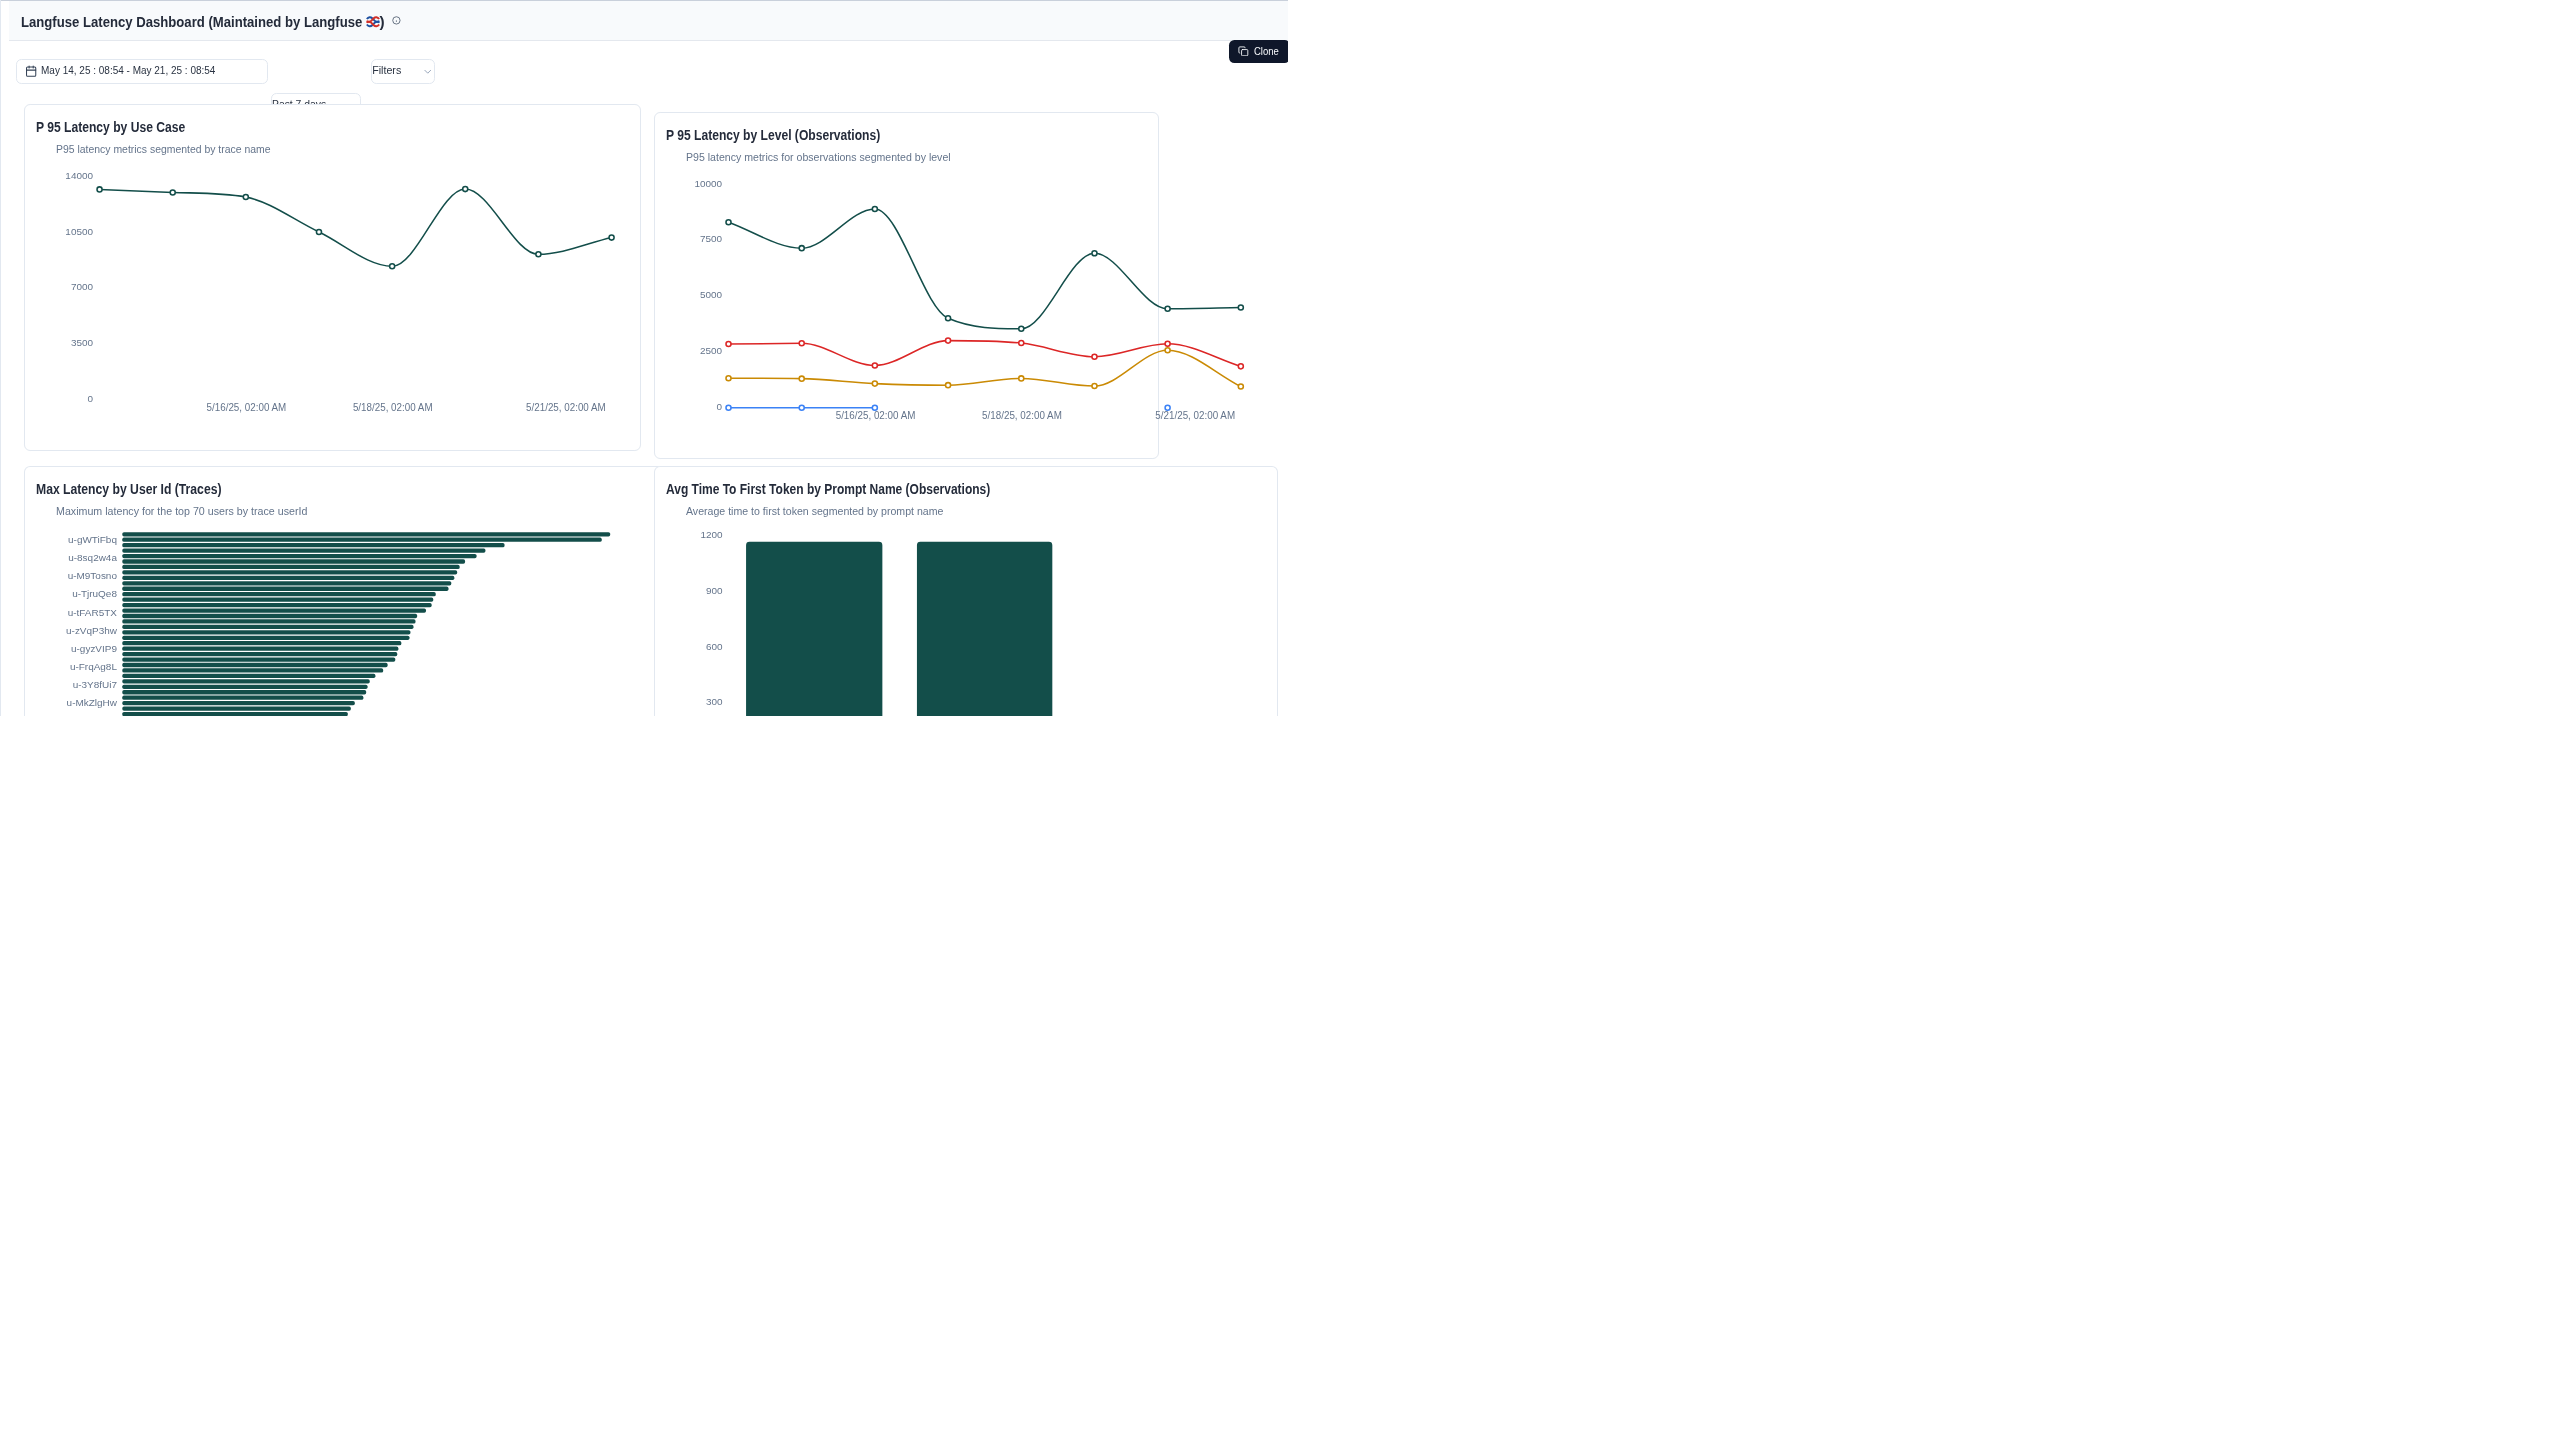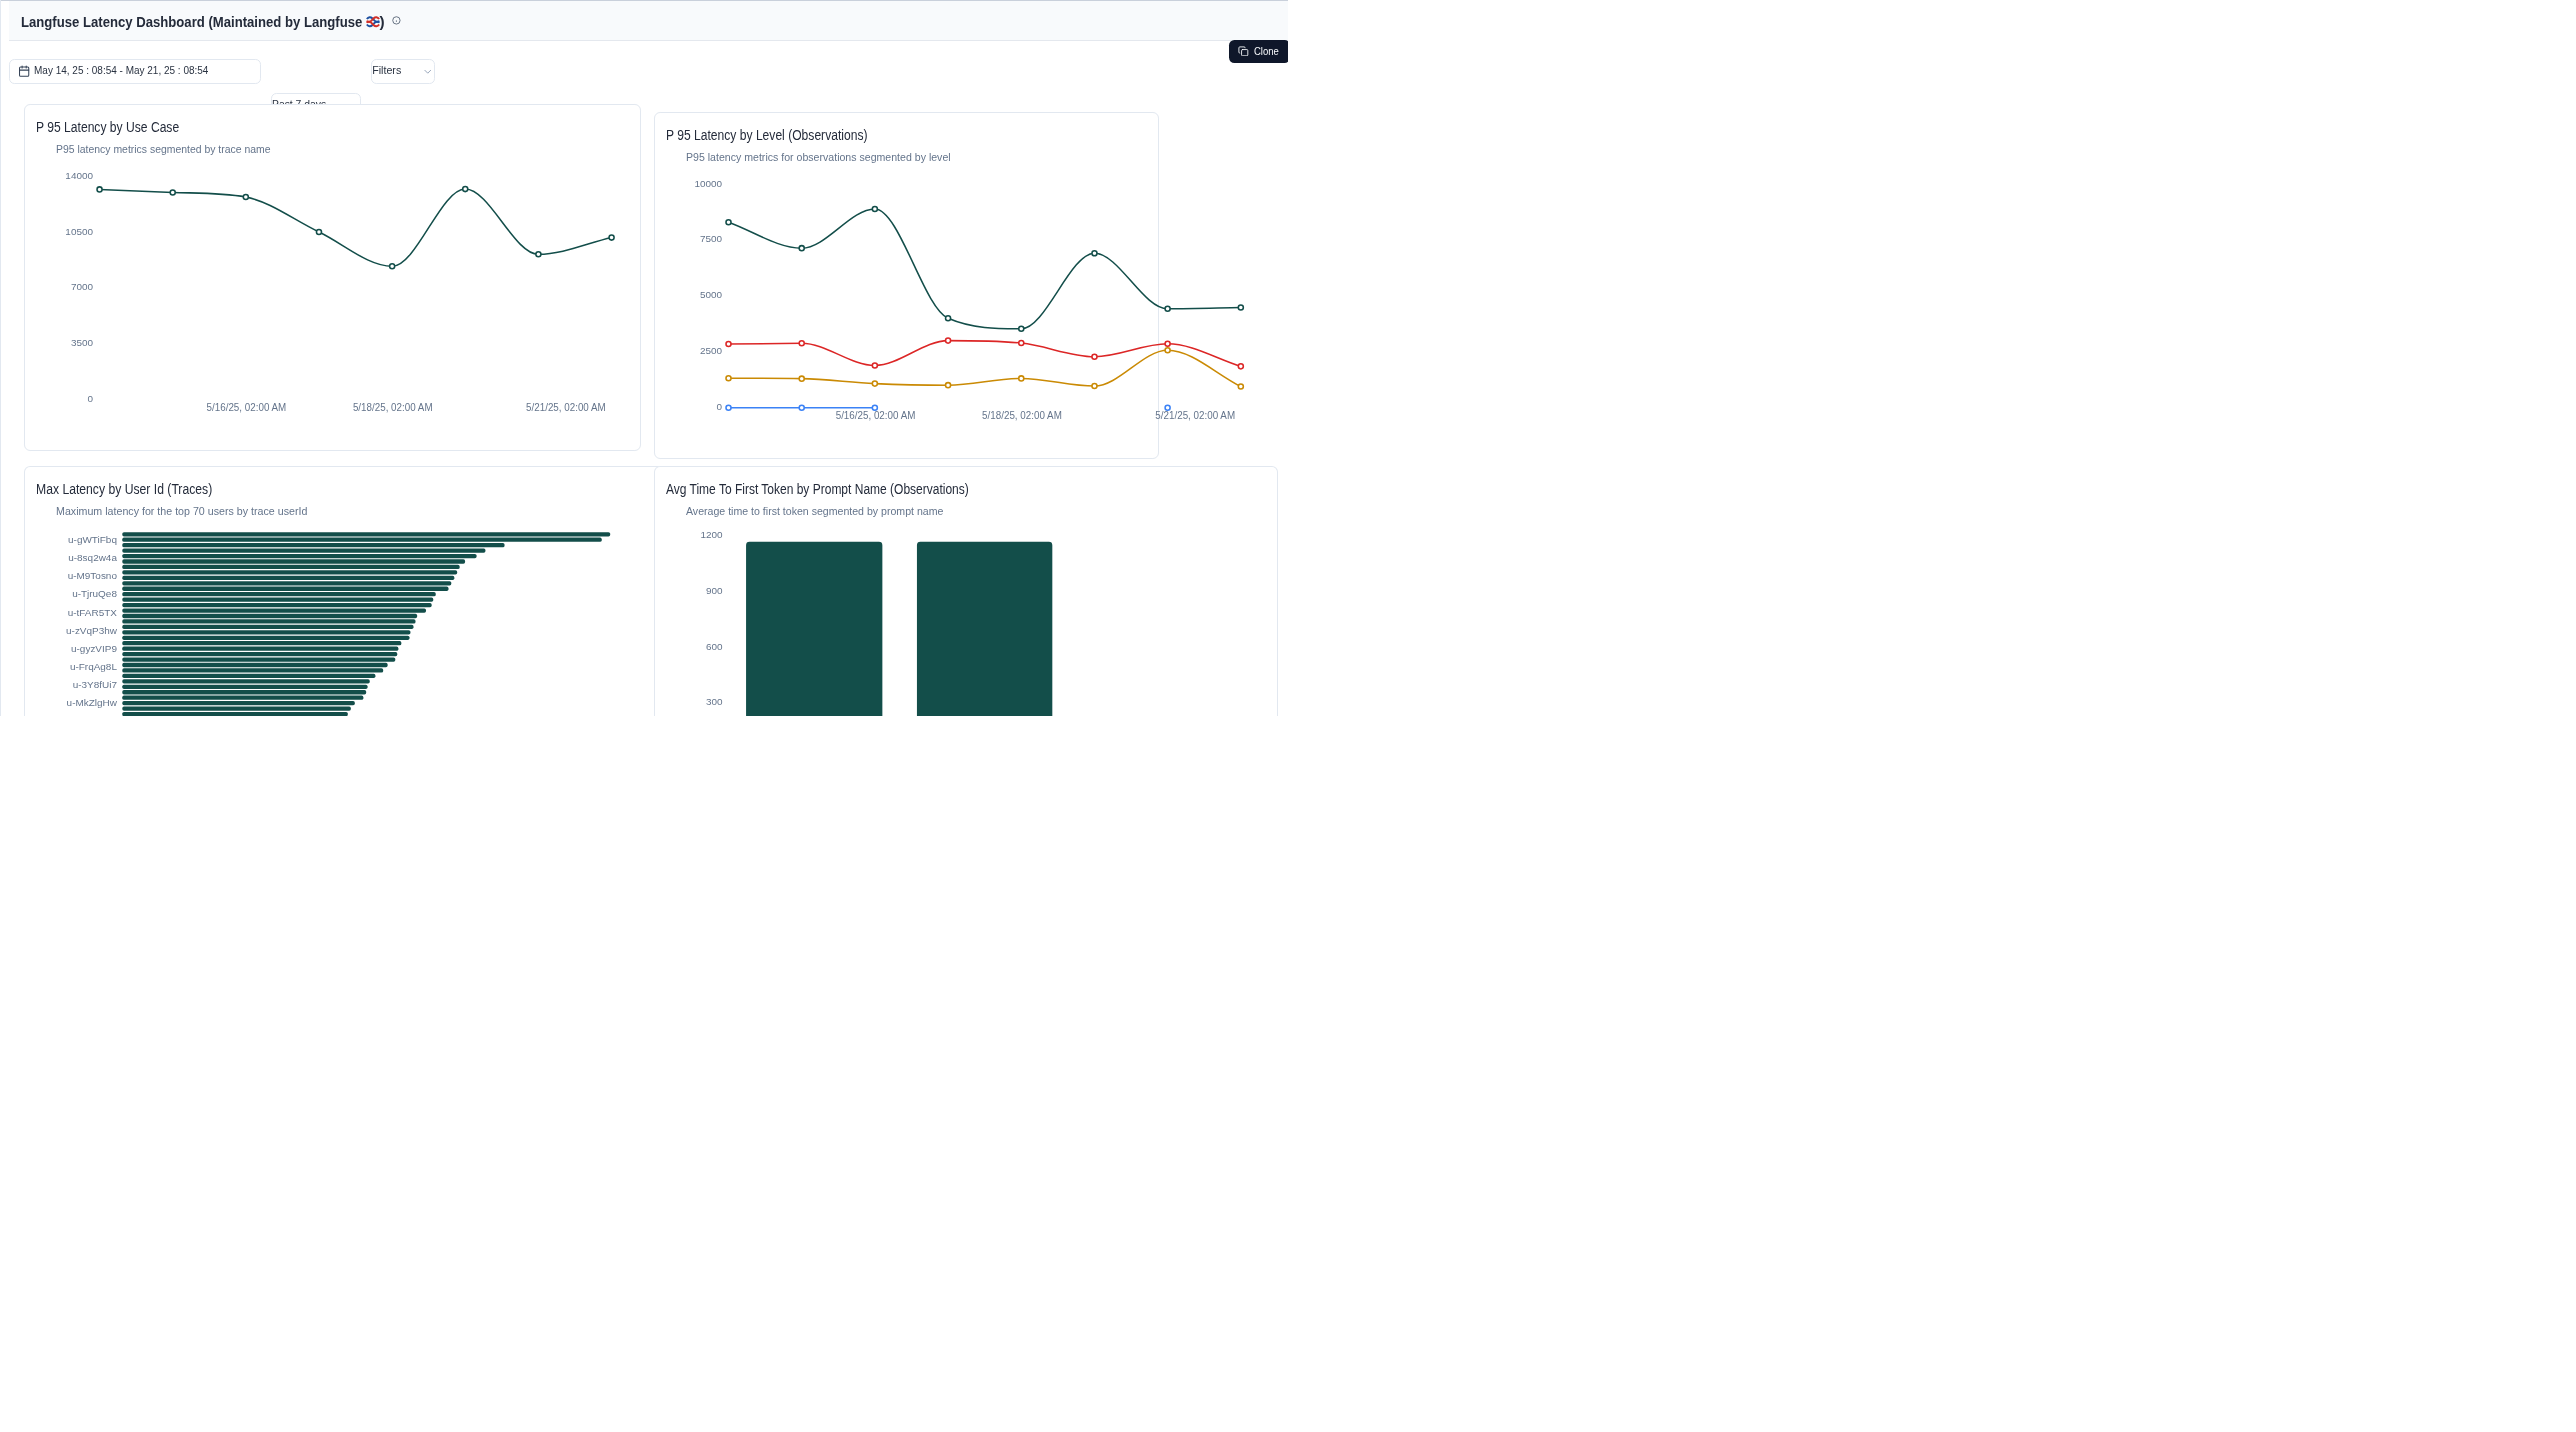--- a/index.html
+++ b/index.html
@@ -9,21 +9,21 @@
 .sx { display:inline-block; transform-origin:0 60%; white-space:pre; }
 .topline { position:absolute; left:0; top:0; width:1288px; height:0.9px; background:#c9d0db; z-index:5; }
 .hdr { position:absolute; left:8px; top:0; width:1288px; height:41px; background:#f8fafc; border-bottom:0.8px solid #e4e8ee; }
 .title { position:absolute; left:11.5px; top:0; height:41px; display:flex; align-items:center; font-size:15.3px; font-weight:700; color:#242b3a; }
 .title > * { position:relative; top:1.4px; }
 .info { position:absolute; left:383px; top:16px; }
 .clone { position:absolute; right:6.6px; top:7.5px; width:61px; height:23px; background:#0f172a; border-radius:5.4px; color:#f8fafc; font-size:10.7px; font-weight:500; display:flex; align-items:center; justify-content:center; gap:4.6px;margin-top:32px; }
 .btn { position:absolute; height:24.5px; border:0.8px solid #e2e8f0; border-radius:5.4px; background:#fff; display:flex; align-items:center; color:#2a3342; font-size:10.7px; }
 .btn .sx, .btn span { position:relative; top:-1.2px; }
 .card { position:absolute; background:#fff; border:0.8px solid #e2e8f0; border-radius:6.1px; }
-.ct { position:absolute; left:11px; top:13.6px; font-size:14px; font-weight:400; color:#242b3a; }
+.ct { position:absolute; left:11px; top:13.6px; font-size:14px; font-weight:700; color:#242b3a; }
 .cs { position:absolute; left:11px; top:38px; font-size:10.7px; color:#64748b;margin-left:20px; }
 .chartsvg { position:absolute; left:-0.8px; top:-0.8px; }
 .yt { font-size:13px; fill:#64748b; }
 .xt { font-size:15px; fill:#64748b; }
 .yl { font-size:13px; fill:#64748b; }
 </style>
 </head>
 <body>
 <div class="page">
   <div class="topline"></div>
@@ -44,21 +44,21 @@
         <line x1="12" y1="8" x2="12.01" y2="8"></line>
       </svg>
     <div class="clone">
         <svg width="10.7" height="10.7" viewBox="0 0 24 24" fill="none" stroke="#f8fafc" stroke-width="2" stroke-linecap="round" stroke-linejoin="round" style="flex:none">
           <rect width="14" height="14" x="8" y="8" rx="2" ry="2"></rect>
           <path d="M4 16c-1.1 0-2-.9-2-2V4c0-1.1.9-2 2-2h10c1.1 0 2 .9 2 2"></path>
         </svg>
         <span class="sx" style="transform:scaleX(0.89)">Clone</span>
       </div>
   </div>
-  <div class="btn" style="left:8px; top:59px; width:252px;">
+  <div class="btn" style="left:15px; top:59px; width:252px;">
     <svg style="margin-left:8px;flex:none" width="12.3" height="12.3" viewBox="0 0 24 24" fill="none" stroke="#334155" stroke-width="2" stroke-linecap="round" stroke-linejoin="round">
         <path d="M8 2v4"></path>
         <path d="M16 2v4"></path>
         <rect width="18" height="18" x="3" y="4" rx="2"></rect>
         <path d="M3 10h18"></path>
       </svg>
     <span class="sx" style="margin-left:3.8px;transform:scaleX(0.935)">May 14, 25 : 08:54 - May 21, 25 : 08:54</span>
   </div>
   <div class="btn" style="left:270px; top:59px; width:90px; justify-content:space-between; font-weight:500;margin-top:34px;">
       <span class="sx" style="transform:scaleX(0.97)">Past 7 days</span>

